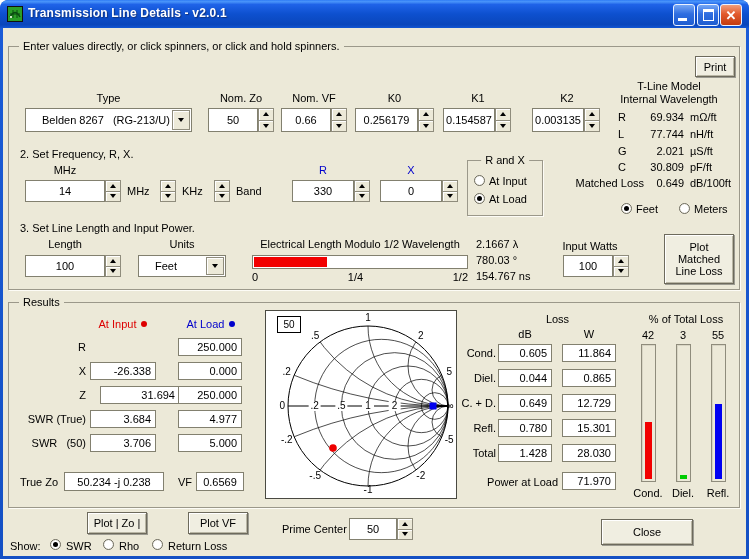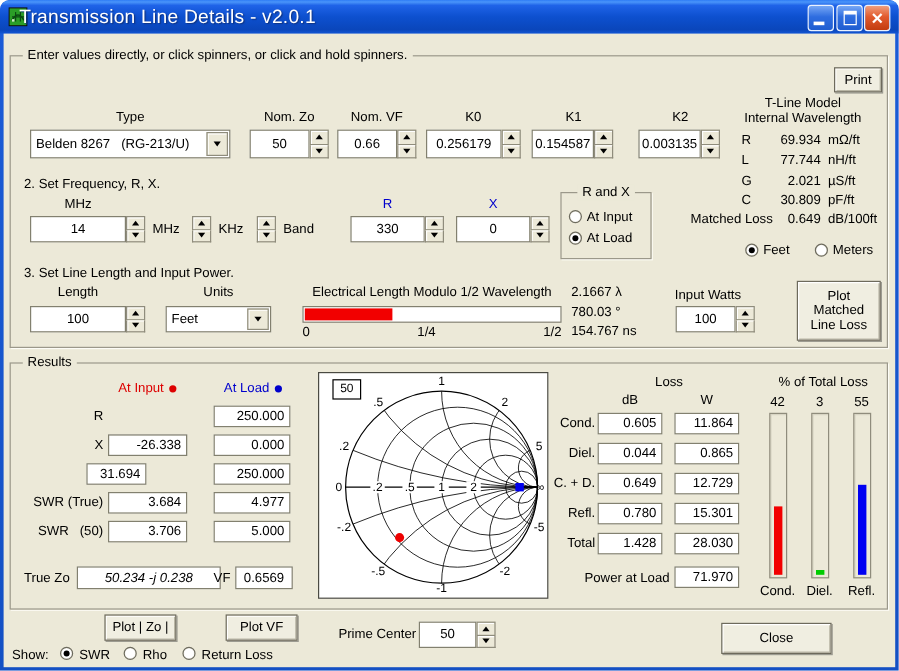--- a/index.html
+++ b/index.html
@@ -1,40 +1,40 @@
 <!DOCTYPE html>
 <html><head>
 <meta charset="utf-8">
 <style>
   html,body{margin:0;padding:0;background:#fff;}
   .win{position:relative;width:749px;height:559px;font-family:"Liberation Sans",sans-serif;font-size:11px;color:#000;
        background:linear-gradient(#1b5cd8,#1450c4);border-radius:8px 8px 0 0;overflow:hidden;}
   .titlebar{position:absolute;left:0;top:0;right:0;height:28px;border-radius:8px 8px 0 0;
        background:linear-gradient(180deg,#2f7cf5 0%,#4a95fa 6%,#1f63e8 16%,#0d50cf 50%,#0a46bb 88%,#1256d4 100%);}
   .appicon{position:absolute;left:7px;top:6px;width:16px;height:16px;}
-  .wtitle{position:absolute;left:16px;top:6px;color:#fff;font-size:16px;font-weight:normal;letter-spacing:.2px;
+  .wtitle{position:absolute;left:28px;top:6px;color:#fff;font-size:12px;font-weight:bold;letter-spacing:.2px;
        text-shadow:1px 1px 1px #10337f;white-space:pre;}
   .tbtn{position:absolute;top:4px;width:22px;height:22px;border-radius:3px;border:1px solid #eaf2ff;
        display:flex;align-items:center;justify-content:center;box-sizing:border-box;}
   .tbtn.bmin,.tbtn.bmax{background:linear-gradient(#76a7f5,#2e6de0 45%,#1f5dd0);}
   .tbtn.bclose{background:linear-gradient(#f09e7c,#e25a2d 45%,#c23c10);}
   .gmin{position:absolute;left:4px;bottom:4px;width:9px;height:3px;background:#fff;}
   .gmax{width:9px;height:8px;border:1px solid #fff;border-top:3px solid #fff;}
   .gx{color:#fff;font-weight:bold;font-size:13px;line-height:13px;}
   .client{position:absolute;left:3px;right:3px;top:28px;bottom:3px;background:#ece9d8;}
   .grp{position:absolute;border:1px solid #9b988a;box-shadow:1px 1px 0 #fdfcf6;}
   .cap{position:absolute;top:-7px;left:10px;background:#ece9d8;padding:0 4px;line-height:13px;white-space:pre;}
   .cap.c{left:50%;transform:translateX(-50%);}
   .lbl{position:absolute;line-height:12px;white-space:pre;}
   .lbl.c{text-align:center;} .lbl.r{text-align:right;}
   .blue{color:#0000cc;} .red{color:#dd0000;}
   .fld{position:absolute;background:#fff;border:1px solid #82806f;box-sizing:border-box;
        display:flex;align-items:center;justify-content:center;white-space:pre;}
   .fld.num{justify-content:flex-end;padding-right:4px;}
-  .fld.left{justify-content:flex-start;padding-left:4px;}
+  .fld.left{justify-content:flex-start;padding-left:16px;}
   .btn{position:absolute;background:#f0eee1;border:1px solid #6d6a5c;box-sizing:border-box;
        box-shadow:inset 1px 1px 0 #fff,inset -1px -1px 0 #b9b6a5,1px 1px 0 rgba(60,60,60,.45);
        display:flex;align-items:center;justify-content:center;text-align:center;white-space:pre;cursor:default;}
   .spin{position:absolute;width:16px;display:flex;flex-direction:column;box-sizing:border-box;}
   .sbtn{flex:1;background:#ece9d8;border:1px solid #8f8c7c;box-sizing:border-box;
        box-shadow:inset 1px 1px 0 #fff;display:flex;align-items:center;justify-content:center;}
   .sbtn+.sbtn{border-top:none;}
   .triu{width:0;height:0;border-left:3px solid transparent;border-right:3px solid transparent;border-bottom:4px solid #000;}
   .trid{width:0;height:0;border-left:3px solid transparent;border-right:3px solid transparent;border-top:4px solid #000;}
   .carrow{position:absolute;right:1px;top:1px;bottom:1px;width:16px;background:#ece9d8;border:1px solid #8f8c7c;
@@ -282,31 +282,31 @@
     <span>At Load</span><span class="hdot" style="background:#0000cc;"></span>
   </div>
 
   <div class="lbl r" style="left:8px;top:341px;width:78px;">R</div>
   <div class="fld num" style="left:90px;top:338px;width:66px;height:18px;margin-top:24px;">17.629</div>
   <div class="fld num" style="left:178px;top:338px;width:64px;height:18px;">250.000</div>
   <div class="lbl r" style="left:8px;top:365px;width:78px;">X</div>
   <div class="fld num" style="left:90px;top:362px;width:66px;height:18px;">-26.338</div>
   <div class="fld num" style="left:178px;top:362px;width:64px;height:18px;">0.000</div>
   <div class="lbl r" style="left:8px;top:389px;width:78px;">Z</div>
-  <div class="fld num" style="left:72px;top:386px;width:50px;height:18px;text-align:right;">31.694</div>
+  <div class="fld num" style="left:100px;top:386px;width:80px;height:18px;text-align:right;">31.694</div>
   <div class="fld num" style="left:178px;top:386px;width:64px;height:18px;">250.000</div>
   <div class="lbl r" style="left:8px;top:413px;width:78px;">SWR (True)</div>
   <div class="fld num" style="left:90px;top:410px;width:66px;height:18px;">3.684</div>
   <div class="fld num" style="left:178px;top:410px;width:64px;height:18px;">4.977</div>
   <div class="lbl r" style="left:8px;top:437px;width:78px;">SWR   (50)</div>
   <div class="fld num" style="left:90px;top:434px;width:66px;height:18px;">3.706</div>
   <div class="fld num" style="left:178px;top:434px;width:64px;height:18px;">5.000</div>
 
   <div class="lbl" style="left:20px;top:476px;">True Zo</div>
-  <div class="fld" style="left:64px;top:472px;width:120px;height:19px;font-style:italic;">50.234 -j 0.238</div>
+  <div class="fld" style="left:64px;top:472px;width:100px;height:19px;">50.234 -j 0.238</div>
   <div class="lbl" style="left:178px;top:476px;">VF</div>
   <div class="fld" style="left:196px;top:472px;width:48px;height:19px;">0.6569</div>
 
   <div class="smithbox" style="left:265px;top:310px;width:190px;height:187px;">
     <svg id="smith" width="188" height="185">
         <defs>
           <clipPath id="uc">
             <circle cx="102" cy="95" r="80"></circle>
           </clipPath>
         </defs>

